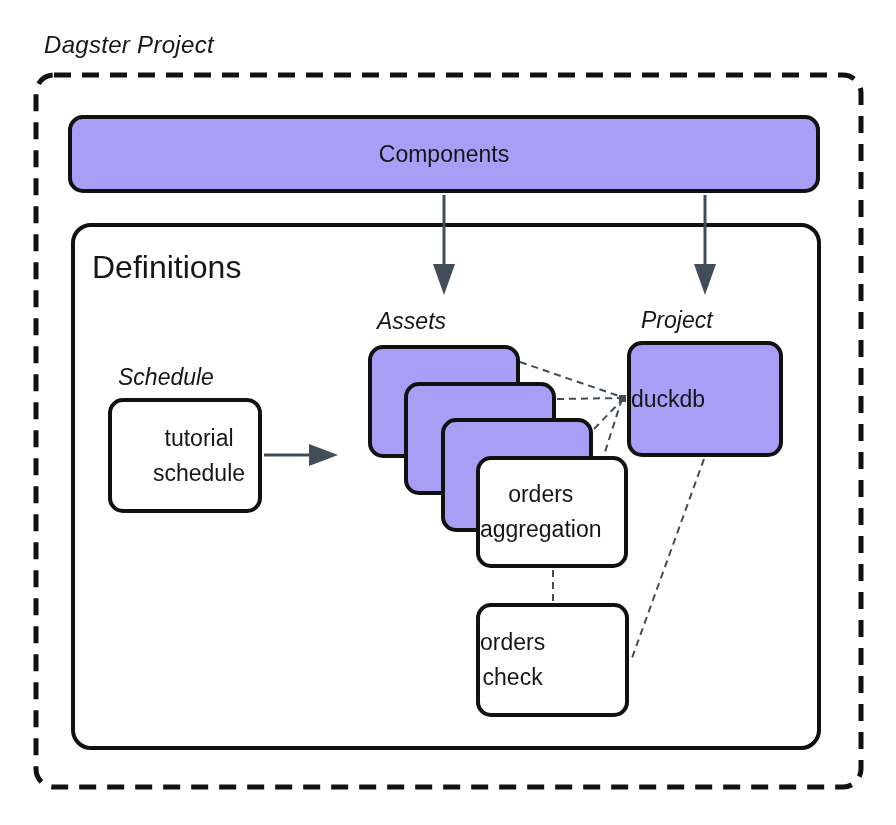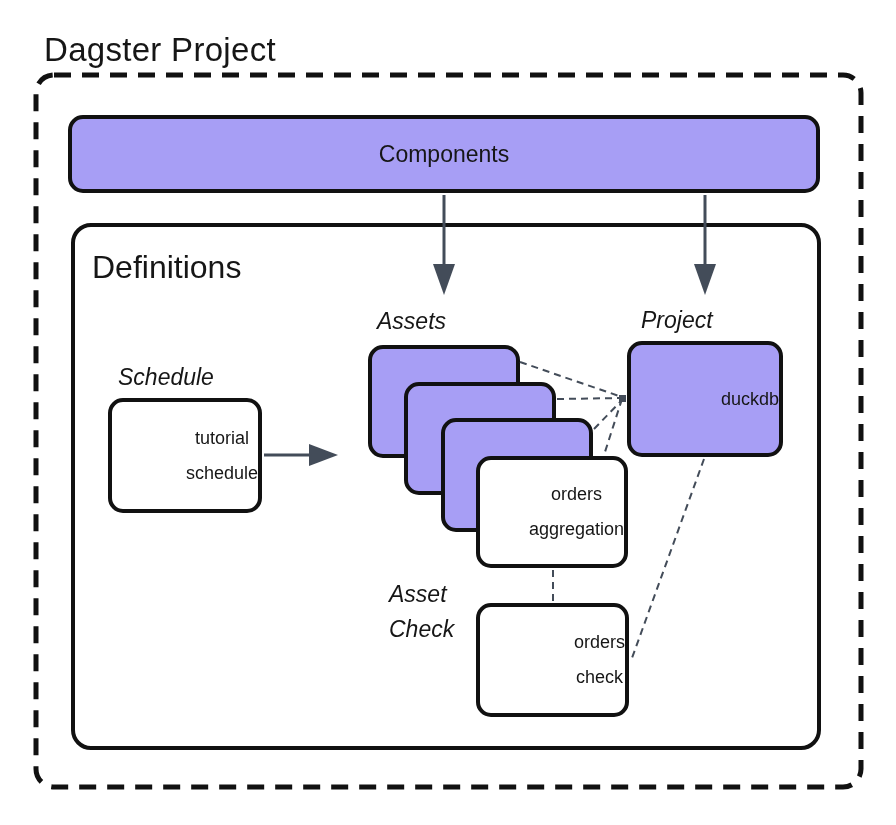--- a/index.html
+++ b/index.html
@@ -13,21 +13,21 @@
     position:relative;
     width:896px;height:825px;
     background:#ffffff;
     font-family:"Liberation Sans", sans-serif;
     color:var(--text);
     overflow:hidden;
   }
   .abs{position:absolute;box-sizing:border-box;}
   .diagram-title{
     left:44px;top:31px;
-    font-size:33px;font-weight:500;
+    font-size:24px;font-style:italic;font-weight:500;
     letter-spacing:0.3px;
     text-align:right;
   }
   .components-bar{
     left:68px;top:115px;width:752px;height:78px;
     background:var(--purple);
     border:4px solid var(--outline);
     border-radius:15px;
     display:flex;align-items:center;justify-content:center;
     font-size:23px;
@@ -51,23 +51,23 @@
     line-height:35px;
     z-index:3;
   }
   .schedule-caption{left:118px;top:360px;}
   .assets-caption{left:377px;top:304px;}
   .resource-caption{left:641px;top:303px;}
   .asset-check-caption{left:389px;top:577px;}
   .node{
     border:4px solid var(--outline);
     border-radius:15px;
-    display:flex;align-items:center;justify-content:flex-end;
+    display:flex;align-items:center;justify-content:flex-start;
     text-align:center;
-    font-size:18px;line-height:35px;
+    font-size:23px;line-height:35px;
     white-space:pre-line;
     background:#ffffff;
   }
   .node.purple{background:var(--purple);}
   .tutorial-schedule{left:108px;top:398px;width:154px;height:115px;z-index:3;padding-left:41px;}
   .asset-card-1{left:368px;top:345px;width:152px;height:113px;z-index:3;}
   .asset-card-2{left:404px;top:382px;width:152px;height:113px;z-index:4;}
   .asset-card-3{left:441px;top:418px;width:152px;height:114px;z-index:5;}
   .orders-aggregation{left:476px;top:456px;width:152px;height:112px;z-index:6;}
   .duckdb-node{left:627px;top:341px;width:156px;height:116px;z-index:3;}
@@ -108,22 +108,20 @@
   <div class="abs node orders-aggregation">
     <span>orders
 aggregation</span>
   </div>
 
   <div class="abs caption resource-caption">Project</div>
   <div class="abs node purple duckdb-node">
     <span>duckdb</span>
   </div>
 
-  <div class="abs caption asset-check-caption">Asset
-Check</div>
   <div class="abs node orders-check">
     <span>orders
 check</span>
   </div>
 
   <svg class="overlay-svg" viewBox="0 0 896 825" xmlns="http://www.w3.org/2000/svg">
 
     <rect class="frame" x="36" y="75" width="825" height="712" rx="18"></rect>
 
     <line class="solid" x1="444" y1="195" x2="444" y2="266"></line>

